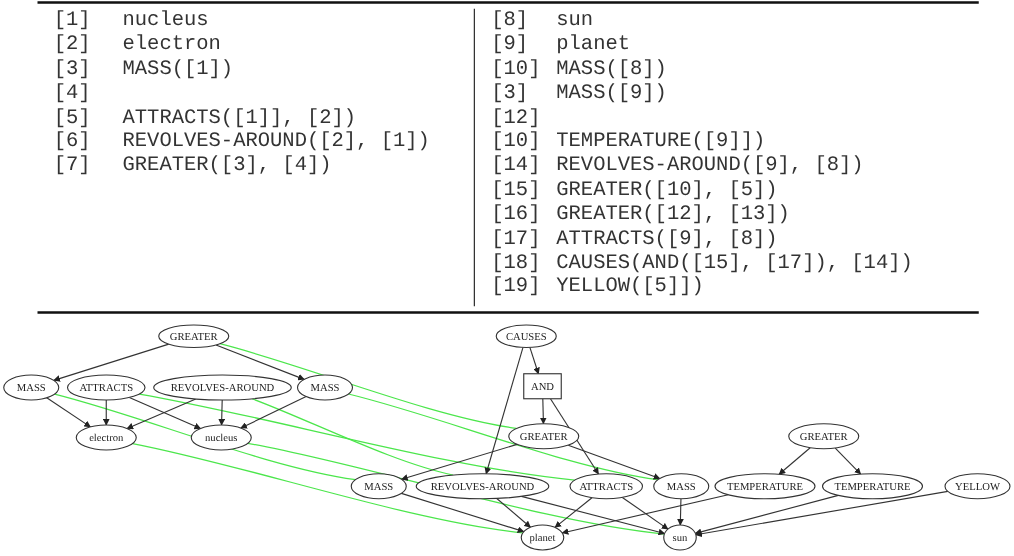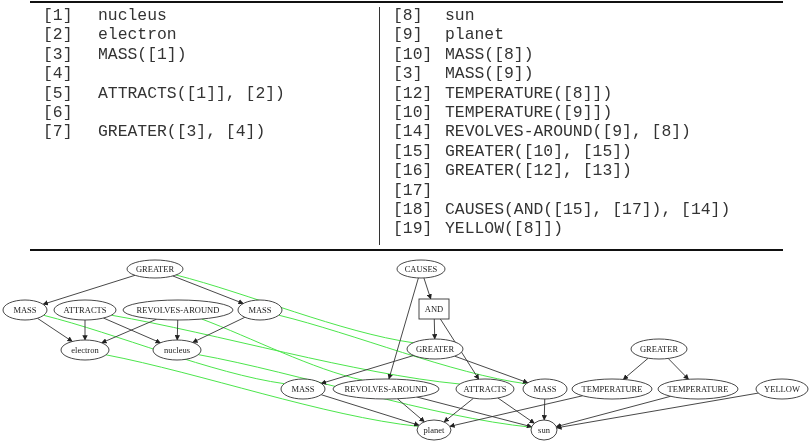--- a/index.html
+++ b/index.html
@@ -21,37 +21,37 @@
 <body>
 
 <div class="table-wrap">
   <div class="rule-top"></div>
   <div class="col col-left" id="col-left">
       <div class="row"><span class="idx">[1]</span><span>nucleus</span></div>
       <div class="row"><span class="idx">[2]</span><span>electron</span></div>
       <div class="row"><span class="idx">[3]</span><span>MASS([1])</span></div>
       <div class="row"><span class="idx">[4]</span></div>
       <div class="row"><span class="idx">[5]</span><span>ATTRACTS([1]], [2])</span></div>
-      <div class="row"><span class="idx">[6]</span></div>
+      <div class="row"><span class="idx">[6]</span><span>REVOLVES-AROUND([2], [1])</span></div>
       <div class="row"><span class="idx">[7]</span><span>GREATER([3], [4])</span></div>
     </div>
   <div class="col-divider"></div>
   <div class="col col-right" id="col-right">
       <div class="row"><span class="idx">[8]</span><span>sun</span></div>
       <div class="row"><span class="idx">[9]</span><span>planet</span></div>
       <div class="row"><span class="idx">[10]</span><span>MASS([8])</span></div>
       <div class="row"><span class="idx">[3]</span><span>MASS([9])</span></div>
-      <div class="row"><span class="idx">[12]</span><span>TEMPERATURE([8]])</span></div>
+      <div class="row"><span class="idx">[12]</span></div>
       <div class="row"><span class="idx">[10]</span><span>TEMPERATURE([9]])</span></div>
       <div class="row"><span class="idx">[14]</span><span>REVOLVES-AROUND([9], [8])</span></div>
-      <div class="row"><span class="idx">[15]</span><span>GREATER([10], [15])</span></div>
+      <div class="row"><span class="idx">[15]</span><span>GREATER([10], [5])</span></div>
       <div class="row"><span class="idx">[16]</span><span>GREATER([12], [13])</span></div>
-      <div class="row"><span class="idx">[17]</span></div>
+      <div class="row"><span class="idx">[17]</span><span>ATTRACTS([9], [8])</span></div>
       <div class="row"><span class="idx">[18]</span><span>CAUSES(AND([15], [17]), [14])</span></div>
-      <div class="row"><span class="idx">[19]</span><span>YELLOW([8]])</span></div>
+      <div class="row"><span class="idx">[19]</span><span>YELLOW([5]])</span></div>
     </div>
   <div class="rule-bottom"></div>
 </div>
 
 <svg class="graph" id="graph" width="811" height="193" viewBox="0 0 811 193">
   <defs>
     <marker id="arrow" viewBox="0 0 10 10" refX="9" refY="5" markerWidth="6" markerHeight="6" orient="auto-start-reverse">
       <path d="M0,0 L10,5 L0,10 z" fill="#222"></path>
     </marker>
     <marker id="arrow-g" viewBox="0 0 10 10" refX="9" refY="5" markerWidth="6" markerHeight="6" orient="auto-start-reverse">

